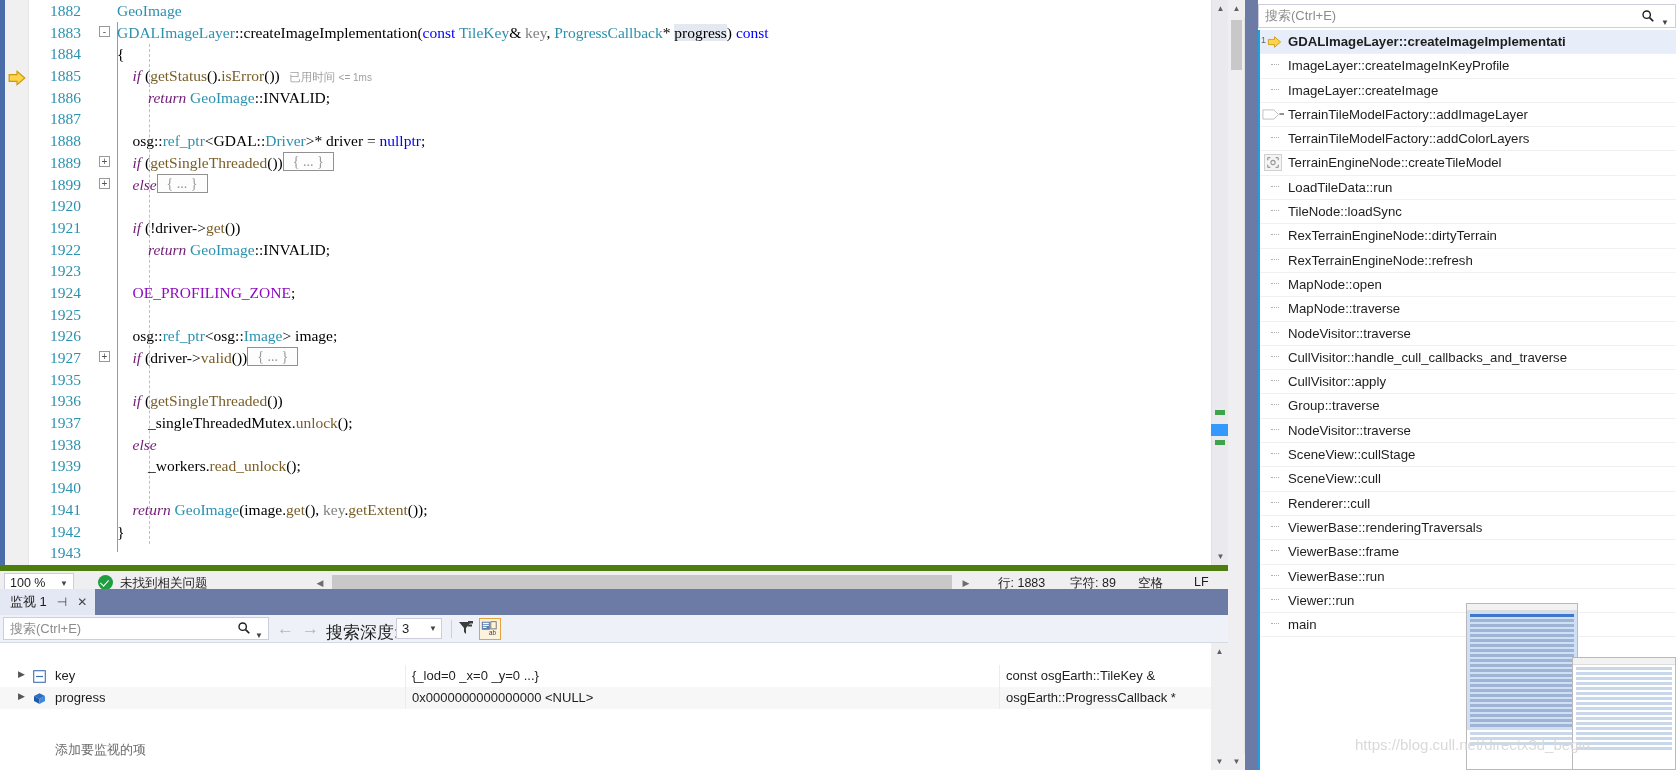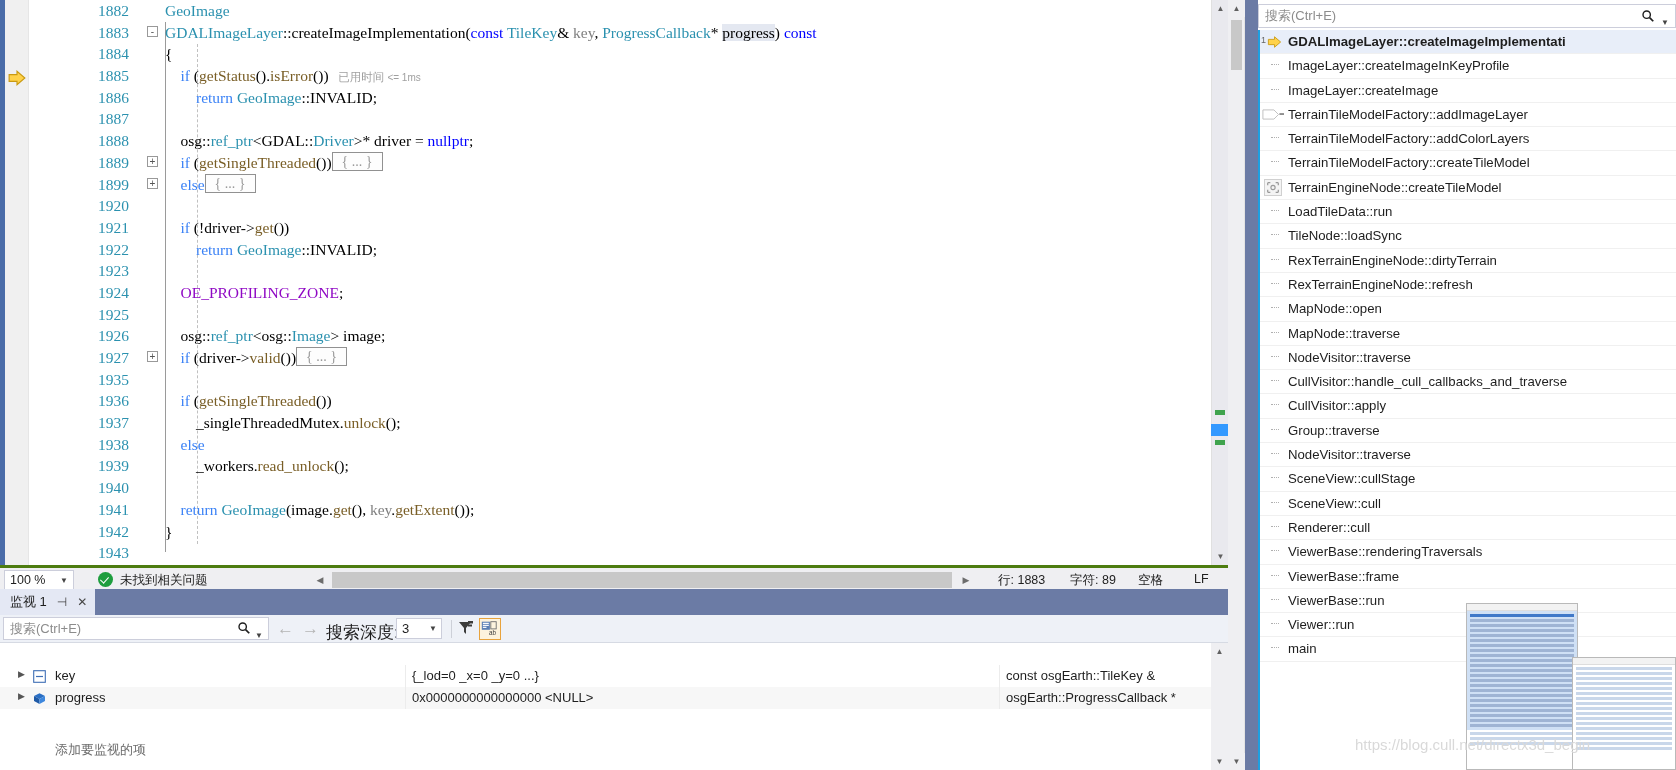--- a/index.html
+++ b/index.html
@@ -44,21 +44,20 @@
     position: absolute; left: 29px; top: 0;
     right: 0; height: 565px;
     overflow: hidden;
   }
   .code-lines {
     position: relative;
     font-family: "Liberation Serif", serif;
     font-size: 15.5px;
     line-height: 21.7px;
     white-space: pre;
-    margin-left: 48px;
   }
   .cl { position: relative; height: 21.7px; }
   .lnum {
     position: absolute; left: 0; top: 0;
     width: 52px; text-align: right;
     color: #2b91af;
     font-family: "Liberation Serif", serif;
     font-size: 15.5px;
   }
   .fold {
@@ -81,21 +80,21 @@
   
   .guide {
     position: absolute;
     top: 0;
     width: 0;
     border-left: 1px dashed #c0c0c0;
   }
   .gsolid { border-left: 1px solid #9a9a9a; border-left-style: solid; }
 
   .kw   { color: #0000ff; }
-  .ctl  { color: #3b82f6; }
+  .ctl  { color: #701a75; font-style: italic; }
   .typ  { color: #2b91af; }
   .param{ color: #808080; }
   .macro{ color: #8f08c4; }
   .fn   { color: #795e26; text-align: center; }
   .plain{ color: #000000; }
 
   .param-hl {
     background: #e4e8f1;
   }
   .elapsed {
@@ -147,21 +146,21 @@
     position: absolute; right: 0;
     width: 17px;
     background: #3399ff;
   }
 
   
   #editor-status {
     position: absolute; left: 0; top: 565px;
     width: 1228px; height: 24px;
     background: #efeff2;
-    border-top: 3px solid #4d7c0f;
+    border-top: 6px solid #4d7c0f;
     font-size: 12.5px;
     color: #1e1e1e;
   }
   .zoom-box {
     position: absolute; left: 4px; top: 2px;
     width: 70px; height: 20px;
     background: #ffffff;
     border: 1px solid #cccedb;
     font-size: 12.5px;
     line-height: 19px;
@@ -640,26 +639,20 @@
           <span class="cs-label">TerrainTileModelFactory::addImageLayer</span>
         </div>
         <div class="cs-row">
           <div class="cs-gut">
             <span class="cs-dash"></span>
           </div>
           <span class="cs-label">TerrainTileModelFactory::addColorLayers</span>
         </div>
         <div class="cs-row">
           <div class="cs-gut">
-            <span class="cs-dash"></span>
-          </div>
-          <span class="cs-label">TerrainTileModelFactory::createTileModel</span>
-        </div>
-        <div class="cs-row">
-          <div class="cs-gut">
             <div class="cs-nonuser"><svg viewBox="0 0 18 17" width="16" height="15">
                 <path d="M3 3 h3 M3 3 v3 M15 3 h-3 M15 3 v3 M3 14 h3 M3 14 v-3 M15 14 h-3 M15 14 v-3" stroke="#9a9a9a" stroke-width="1.4" fill="none"></path>
                 <circle cx="9" cy="8.5" r="2.4" fill="none" stroke="#9a9a9a" stroke-width="1.3"></circle>
               </svg></div>
           </div>
           <span class="cs-label">TerrainEngineNode::createTileModel</span>
         </div>
         <div class="cs-row">
           <div class="cs-gut">
             <span class="cs-dash"></span>

